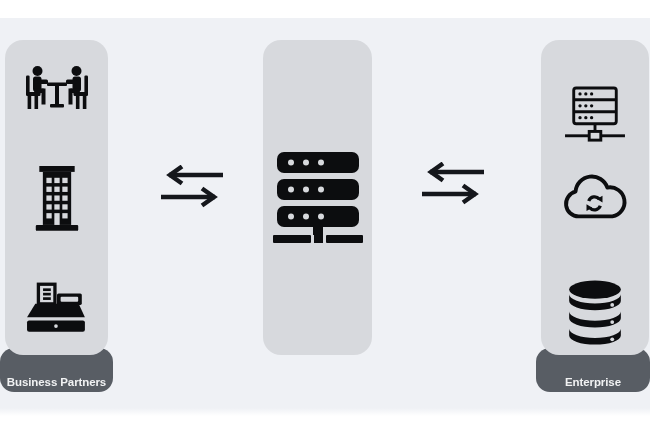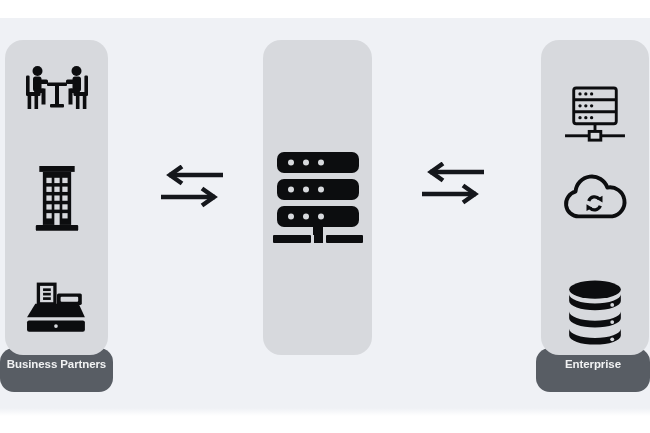--- a/index.html
+++ b/index.html
@@ -18,21 +18,21 @@
     background:linear-gradient(#eff1f5,#ffffff);
   }
   .column{position:absolute;top:0;height:394px;}
   .col-1{left:0;width:113px;}
   .col-2{left:258px;width:113px;}
   .col-3{left:536px;width:114px;text-align:center;}
   .label-tab{
     position:absolute;left:0;top:330px;width:100%;height:44px;
     background:#585d64;border-radius:14px;box-sizing:border-box;
     display:flex;align-items:flex-end;justify-content:center;
-    padding-bottom:22px;
+    padding-bottom:4px;
   }
   .label-text{
     color:#f1f2f3;font-size:11.5px;font-weight:700;letter-spacing:-0.1px;
     white-space:nowrap;line-height:1;
   }
   .panel{
     position:absolute;left:5px;top:22px;height:315px;border-radius:18px;
     background:#d7d9dd;box-sizing:border-box;
     display:flex;flex-direction:column;align-items:center;
   }

